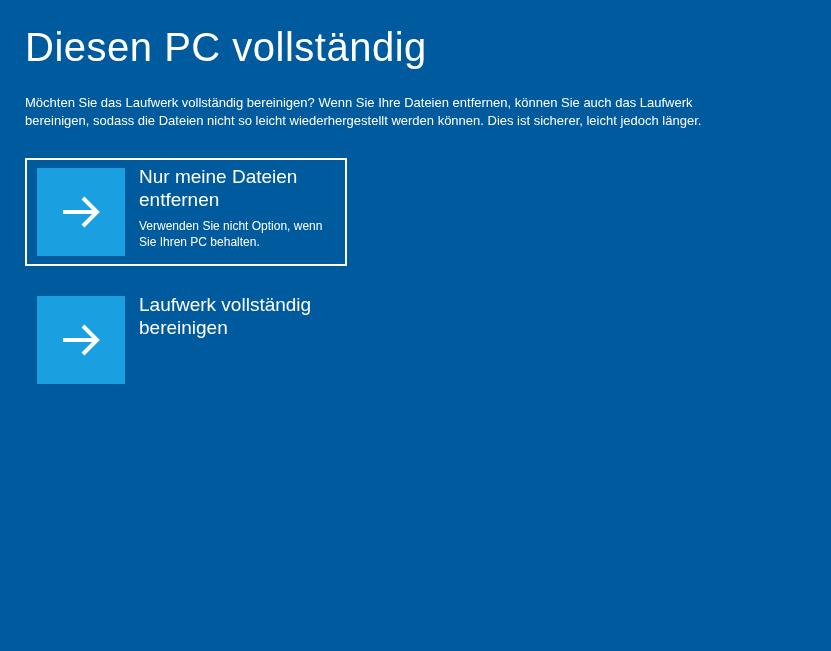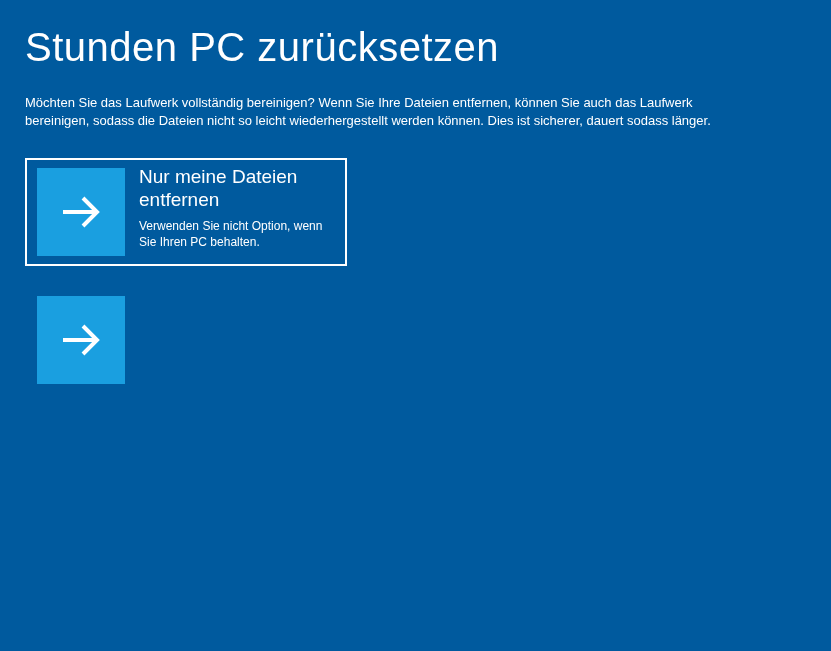--- a/index.html
+++ b/index.html
@@ -82,22 +82,22 @@
     .option-subtitle {
       font-size: 12px;
       font-weight: 400;
       line-height: 1.35;
     }
   </style>
 </head>
 <body>
 
 <div class="container">
-  <h1 class="page-title">Stunden PC zurücksetzen</h1>
-  <p class="description">Möchten Sie das Laufwerk vollständig bereinigen? Wenn Sie Ihre Dateien entfernen, können Sie auch das Laufwerk bereinigen, sodass die Dateien nicht so leicht wiederhergestellt werden können. Dies ist sicherer, dauert sodass länger.</p>
+  <h1 class="page-title">Diesen PC vollständig</h1>
+  <p class="description">Möchten Sie das Laufwerk vollständig bereinigen? Wenn Sie Ihre Dateien entfernen, können Sie auch das Laufwerk bereinigen, sodass die Dateien nicht so leicht wiederhergestellt werden können. Dies ist sicherer, leicht jedoch länger.</p>
 
   <div class="options">
 
     <button class="option-card selected">
       <div class="option-icon">
         <svg viewBox="0 0 48 48" fill="none" stroke="#ffffff" stroke-width="4" stroke-linecap="butt" stroke-linejoin="miter">
           <line x1="6" y1="24" x2="40" y2="24"></line>
           <polyline points="26,10 40,24 26,38"></polyline>
         </svg>
       </div>
@@ -108,17 +108,18 @@
     </button>
 
     <button class="option-card">
       <div class="option-icon">
         <svg viewBox="0 0 48 48" fill="none" stroke="#ffffff" stroke-width="4" stroke-linecap="butt" stroke-linejoin="miter">
           <line x1="6" y1="24" x2="40" y2="24"></line>
           <polyline points="26,10 40,24 26,38"></polyline>
         </svg>
       </div>
       <div class="option-text">
+        <div class="option-title">Laufwerk vollständig bereinigen</div>
       </div>
     </button>
 
   </div>
 </div>
 
 </body></html>

